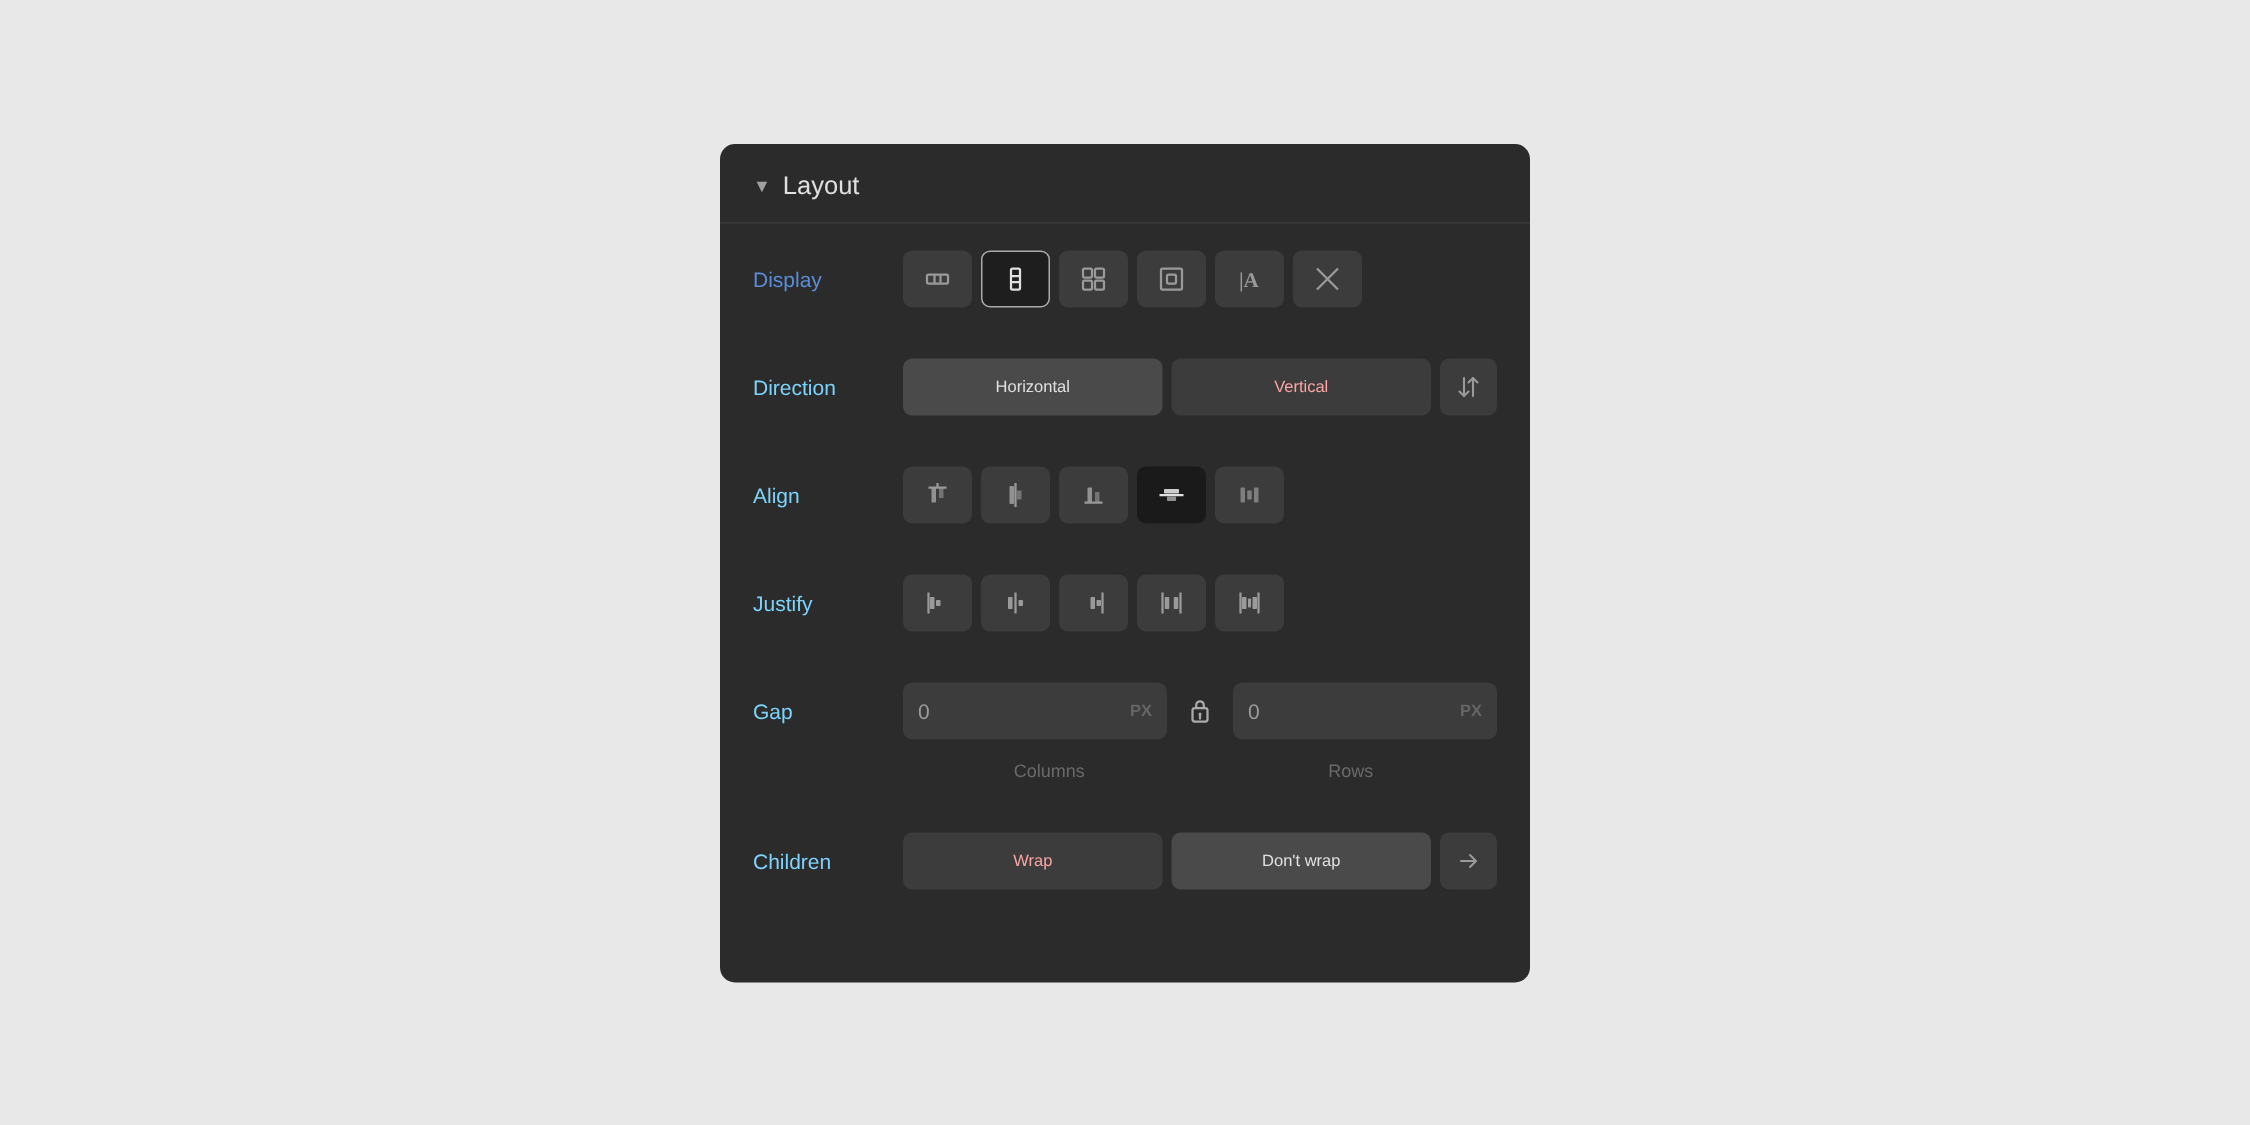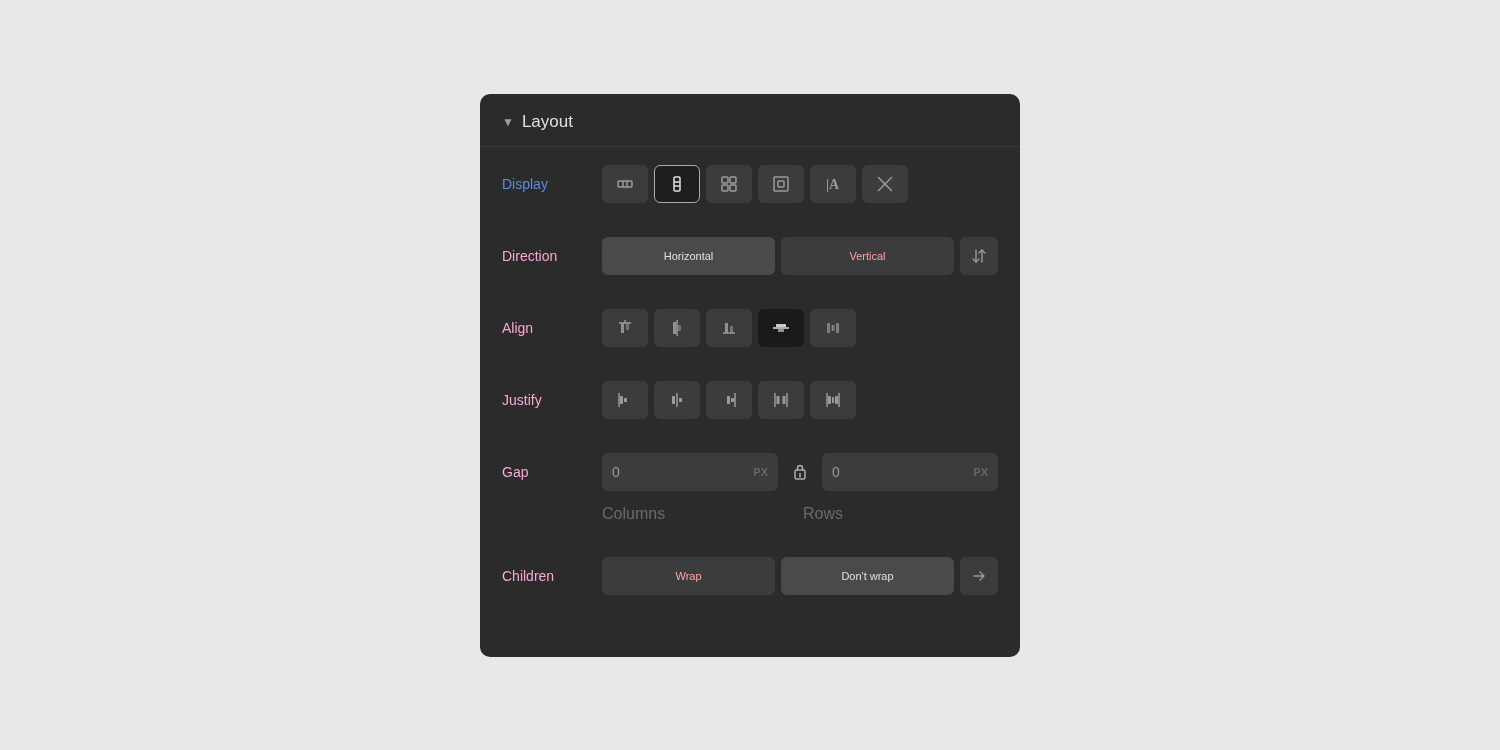--- a/index.html
+++ b/index.html
@@ -52,21 +52,21 @@
 
     .row {
       display: flex;
       align-items: center;
       margin-bottom: 14px;
     }
 
     .row-label {
       width: 100px;
       font-size: 14px;
-      color: #f9a8d4;
+      color: #7dd3fc;
       flex-shrink: 0;
     }
 
     .row-label.accent {
       color: #5b8dd9;
       font-weight: 500;
     }
 
     .controls {
       display: flex;
@@ -190,21 +190,22 @@
     }
 
     .gap-labels {
       display: flex;
       padding: 0 0 0 100px;
       margin-bottom: 14px;
     }
 
     .gap-label {
       flex: 1;
-      font-size: 16px;
+      text-align: center;
+      font-size: 12px;
       color: #6a6a6a;
     }
 
     .gap-label:first-child {
       margin-right: 6px;
     }
 
     
     svg {
       display: block;

